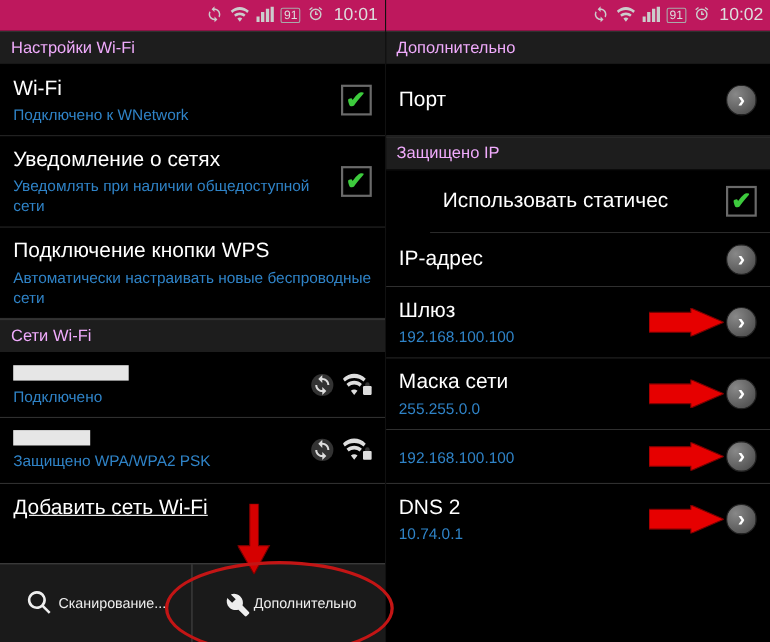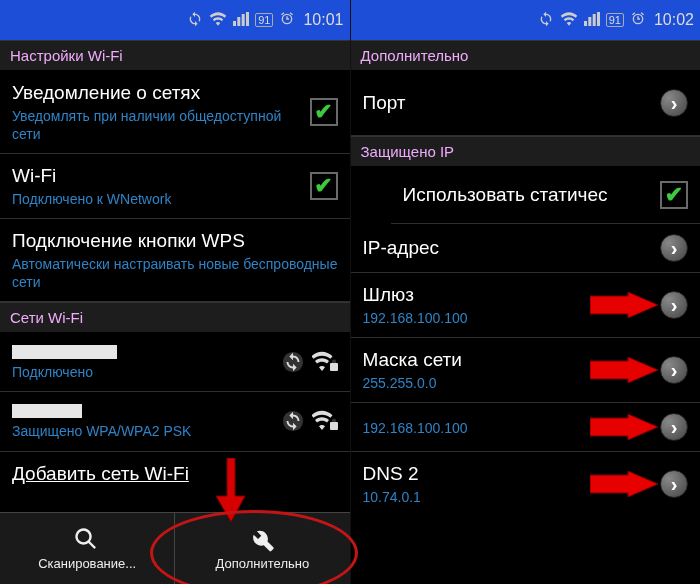--- a/index.html
+++ b/index.html
@@ -14,22 +14,22 @@
   }
   .phone {
     flex: 1;
     display: flex;
     flex-direction: column;
     position: relative;
   }
   .phone + .phone { border-left: 1px solid #111; }
   
   .status {
-    height: 40px;
-    background: #1d4ed8;
+    height: 28px;
+    background: #be185d;
     display: flex;
     align-items: center;
     justify-content: flex-end;
     padding: 0 6px;
     gap: 6px;
     font-size: 14px;
     color: #ddd;
   }
   .status .batt {
     border: 1px solid #aaa;
@@ -122,21 +122,21 @@
     position: absolute;
     bottom: 0; left: 0; right: 0;
     height: 72px;
     background: #1a1a1a;
     display: flex;
     border-top: 1px solid #444;
   }
   .menu-item {
     flex: 1;
     display: flex;
-    flex-direction: column;
+    flex-direction: row;
     align-items: center;
     justify-content: center;
     color: #eee;
     font-size: 13px;
     gap: 2px;
     position: relative;
   }
   .menu-item + .menu-item { border-left: 1px solid #444; }
   .menu-item svg { fill: #eee; }
 
@@ -197,30 +197,30 @@
         </svg>
     </span>
     <span class="time">10:01</span>
   </div>
 
   <div class="scroll-area">
     <div class="hdr">Настройки Wi-Fi</div>
 
     <div class="row">
       <div class="txt">
+        <div class="title">Wi-Fi</div>
+        <div class="sub">Подключено к WNetwork</div>
+      </div>
+      <div class="check on"></div>
+    </div>
+
+    <div class="row">
+      <div class="txt">
         <div class="title">Уведомление о сетях</div>
         <div class="sub">Уведомлять при наличии общедоступной сети</div>
-      </div>
-      <div class="check on"></div>
-    </div>
-
-    <div class="row">
-      <div class="txt">
-        <div class="title">Wi-Fi</div>
-        <div class="sub">Подключено к WNetwork</div>
       </div>
       <div class="check on"></div>
     </div>
 
     <div class="row">
       <div class="txt">
         <div class="title">Подключение кнопки WPS</div>
         <div class="sub">Автоматически настраивать новые беспроводные сети</div>
       </div>
     </div>

